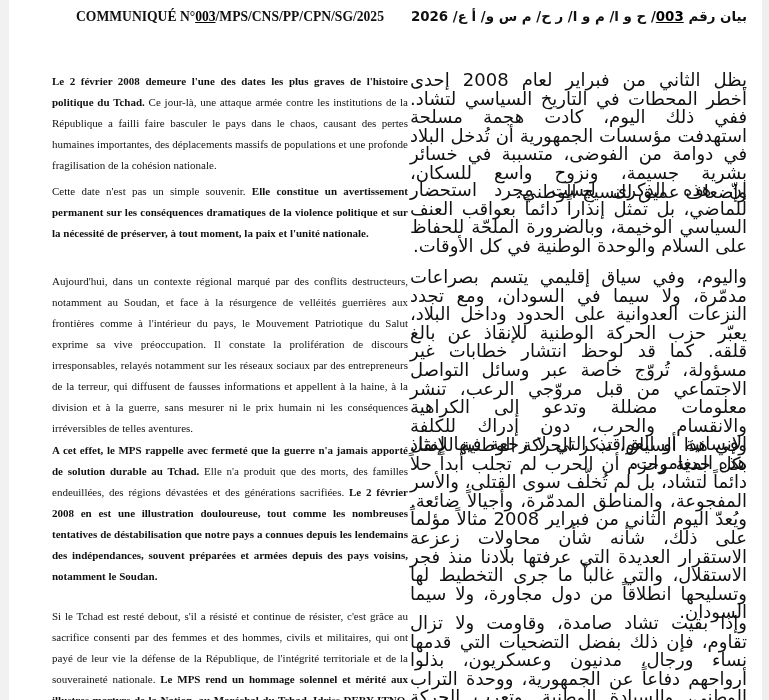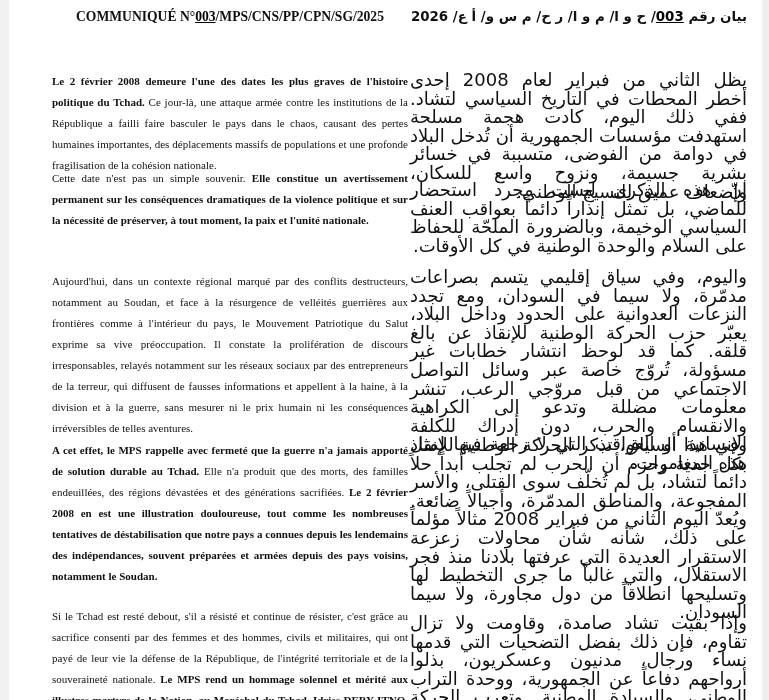--- a/index.html
+++ b/index.html
@@ -35,21 +35,21 @@
 
 <div class="col-fr">
   <div class="fr-header">
     <div>
       <span>COMMUNIQUÉ N°</span><span class="ref-num">003</span><span>/MPS/CNS/PP/CPN/SG/2025</span>
     </div>
   </div>
 
   <p class="fr-p" style="top:71px"><b>Le 2 février 2008 demeure l'une des dates les plus graves de l'histoire politique du Tchad.</b><span> Ce jour-là, une attaque armée contre les institutions de la République a failli faire basculer le pays dans le chaos, causant des pertes humaines importantes, des déplacements massifs de populations et une profonde fragilisation de la cohésion nationale.</span></p>
 
-  <p class="fr-p" style="top:168px"><span>Cette date n'est pas un simple souvenir. </span><b>Elle constitue un avertissement permanent sur les conséquences dramatiques de la violence politique et sur la nécessité de préserver, à tout moment, la paix et l'unité nationale.</b></p>
+  <p class="fr-p" style="top:181px"><span>Cette date n'est pas un simple souvenir. </span><b>Elle constitue un avertissement permanent sur les conséquences dramatiques de la violence politique et sur la nécessité de préserver, à tout moment, la paix et l'unité nationale.</b></p>
 
   <p class="fr-p" style="top:271px"><span>Aujourd'hui, dans un contexte régional marqué par des conflits destructeurs, notamment au Soudan, et face à la résurgence de velléités guerrières aux frontières comme à l'intérieur du pays, le Mouvement Patriotique du Salut exprime sa vive préoccupation. Il constate la prolifération de discours irresponsables, relayés notamment sur les réseaux sociaux par des entrepreneurs de la terreur, qui diffusent de fausses informations et appellent à la haine, à la division et à la guerre, sans mesurer ni le prix humain ni les conséquences irréversibles de telles aventures.</span></p>
 
   <p class="fr-p" style="top:440px"><b>A cet effet, le MPS rappelle avec fermeté que la guerre n'a jamais apporté de solution durable au Tchad.</b><span> Elle n'a produit que des morts, des familles endeuillées, des régions dévastées et des générations sacrifiées. </span><b>Le 2 février 2008 en est une illustration douloureuse, tout comme les nombreuses tentatives de déstabilisation que notre pays a connues depuis les lendemains des indépendances, souvent préparées et armées depuis des pays voisins, notamment le Soudan.</b></p>
 
   <p class="fr-p" style="top:606px"><span>Si le Tchad est resté debout, s'il a résisté et continue de résister, c'est grâce au sacrifice consenti par des femmes et des hommes, civils et militaires, qui ont payé de leur vie la défense de la République, de l'intégrité territoriale et de la souveraineté nationale. </span><b>Le MPS rend un hommage solennel et mérité aux illustres martyrs de la Nation, au Maréchal du Tchad, Idriss DEBY ITNO, et à ses compagnons</b></p>
 </div>
 
 <div class="col-ar">
   <div class="ar-header">

